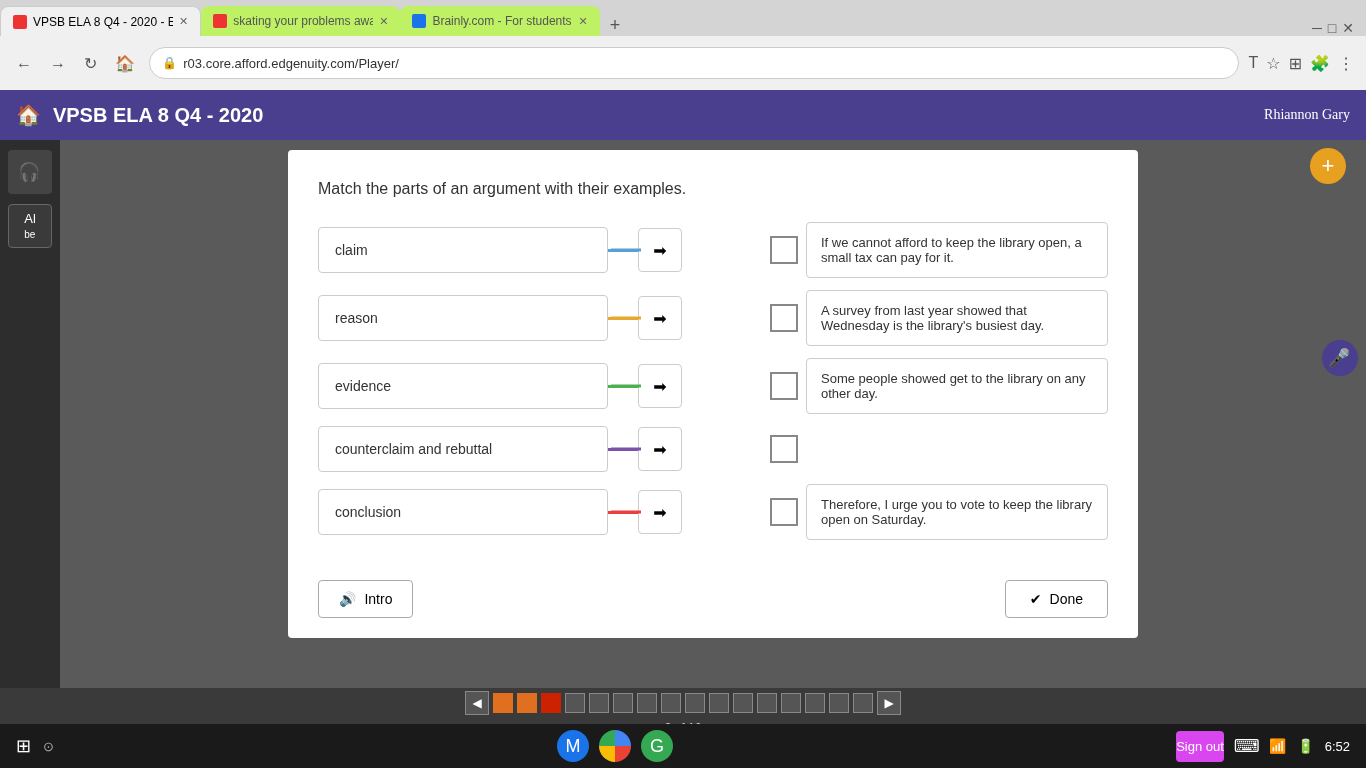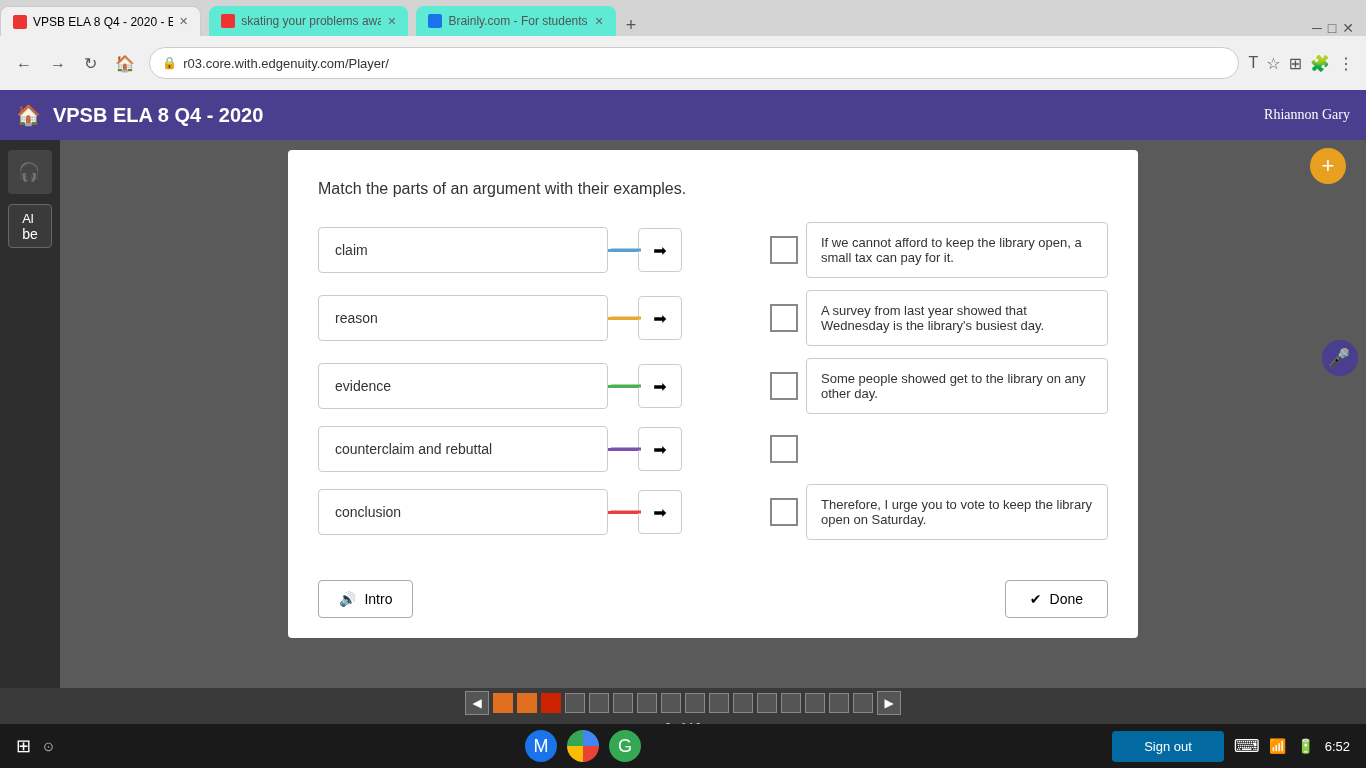--- a/index.html
+++ b/index.html
@@ -1,20 +1,20 @@
 <!DOCTYPE html>
 <html><head>
   <meta charset="utf-8">
   <style>
     * { box-sizing: border-box; margin: 0; padding: 0; }
     body { font-family: Arial, sans-serif; background: #3a3a3a; width: 1366px; height: 768px; overflow: hidden; }
     .tab-bar { background: #d4d4d4; height: 36px; display: flex; align-items: flex-end; padding-left: 0; }
     .tab { display: flex; align-items: center; height: 30px; padding: 0 12px; font-size: 12px; border-radius: 8px 8px 0 0; gap: 6px; min-width: 180px; max-width: 220px; }
     .tab.active { background: #f0f0f0; border: 1px solid #ccc; border-bottom: none; }
-    .tab.inactive { background: #5eead4; color: #555; margin-left: 8px; }
+    .tab.inactive { background: #bef264; color: #555; }
     .tab-x { font-size: 11px; color: #666; cursor: pointer; margin-left: auto; }
     .tab-favicon { width: 14px; height: 14px; border-radius: 2px; }
     .tab-favicon.x { background: #e33; }
     .tab-favicon.yt { background: #e33; }
     .tab-favicon.brainly { background: #1a73e8; }
     .tab-new { padding: 0 10px; font-size: 18px; color: #555; display: flex; align-items: center; }
     .address-bar { background: #f0f0f0; height: 54px; display: flex; align-items: center; padding: 0 12px; gap: 10px; }
     .nav-btn { background: none; border: none; font-size: 16px; color: #555; cursor: pointer; padding: 4px; }
     .url-box { flex: 1; background: white; border: 1px solid #ccc; border-radius: 20px; height: 32px; display: flex; align-items: center; padding: 0 12px; font-size: 13px; color: #333; }
     .lock-icon { color: #555; font-size: 12px; margin-right: 6px; }
@@ -99,21 +99,21 @@
 
     
     .taskbar { background: #1a1a1a; height: 44px; display: flex; align-items: center; justify-content: space-between; padding: 0 16px; position: fixed; bottom: 0; width: 1366px; }
     .taskbar-left { display: flex; align-items: center; gap: 12px; }
     .taskbar-center { display: flex; align-items: center; gap: 10px; }
     .taskbar-right { display: flex; align-items: center; gap: 10px; }
     .taskbar-icon { width: 32px; height: 32px; border-radius: 50%; display: flex; align-items: center; justify-content: center; font-size: 18px; }
     .taskbar-icon.google-meet { background: #1a73e8; color: white; }
     .taskbar-icon.classroom { background: #34a853; color: white; }
     .windows-btn { color: white; font-size: 18px; cursor: pointer; background: none; border: none; }
-    .sign-out-btn { background: #0369a1; color: white; border: none; padding: 8px 32px; border-radius: 4px; font-size: 13px; cursor: pointer; }
+    .sign-out-btn { background: #d946ef; color: white; border: none; padding: 8px 0; border-radius: 4px; font-size: 13px; cursor: pointer; }
     .taskbar-time { color: white; font-size: 13px; }
     .wifi-icon { color: white; font-size: 14px; }
     .battery-icon { color: white; font-size: 14px; }
   </style>
 </head>
 <body>
 
 <div>
   <div class="tab-bar">
     <div class="tab active">
@@ -139,21 +139,21 @@
       <span style="font-size:14px;color:#555;cursor:pointer;">✕</span>
     </div>
   </div>
   <div class="address-bar">
     <button class="nav-btn">←</button>
     <button class="nav-btn">→</button>
     <button class="nav-btn">↻</button>
     <button class="nav-btn">🏠</button>
     <div class="url-box">
       <span class="lock-icon">🔒</span>
-      <span>r03.core.with.edgenuity.com/Player/</span>
+      <span>r03.core.afford.edgenuity.com/Player/</span>
     </div>
     <div class="toolbar-icons">
       <span style="cursor:pointer;">T</span>
       <span style="cursor:pointer;">☆</span>
       <span style="cursor:pointer;">⊞</span>
       <span style="cursor:pointer;">🧩</span>
       <span style="cursor:pointer;">⋮</span>
     </div>
   </div>
 </div>
@@ -162,21 +162,21 @@
   <span class="home-icon">🏠</span>
   <span class="app-title">VPSB ELA 8 Q4 - 2020</span>
   <span class="user-name">Rhiannon Gary</span>
 </div>
 
 <div class="main-area">
 
   <div class="sidebar">
     <div class="sidebar-icon">🎧</div>
     <div class="sidebar-icon" style="background:#3a3a3a; border:1px solid #666;">
-      <span style="font-size:13px;">Al<br><span style="font-size:14px;">be</span></span>
+      <span style="font-size:13px;">Al<br><span style="font-size:10px;">be</span></span>
     </div>
   </div>
 
   <div class="content-area">
     <div class="card">
       <div class="card-title">Match the parts of an argument with their examples.</div>
 
       <div class="match-row row-claim">
         <div class="left-label">
           <span>claim</span>

